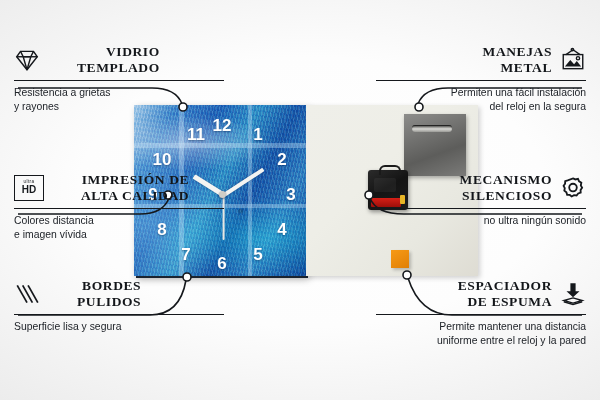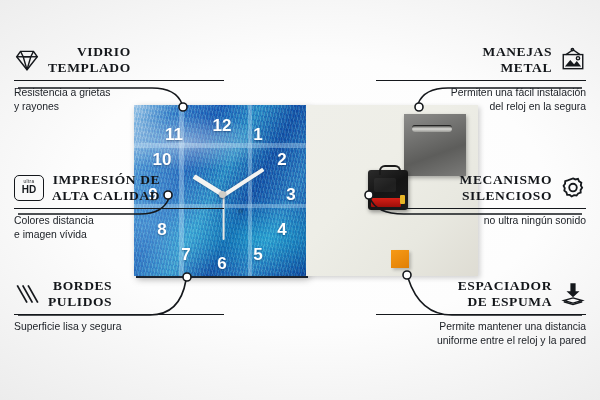--- a/index.html
+++ b/index.html
@@ -85,33 +85,33 @@
     background:linear-gradient(150deg,#f79a15,#e07f06);
     box-shadow:2px 2px 3px rgba(0,0,0,.22);
   }
 
   
   .callout{position:absolute;width:210px;}
   .callout .head{display:flex;align-items:center;gap:8px;}
   .callout.right .head{justify-content:flex-end;}
   .callout .title{
     font-family:"Liberation Serif",serif;font-weight:700;color:#13161a;
-    font-size:13.5px;line-height:1.18;letter-spacing:.6px;text-transform:uppercase;
+    font-size:13.5px;line-height:1.18;letter-spacing:.6px;text-transform:uppercase;margin-left:29px;
   }
   .callout.left .title{text-align:right;}
   .callout.right .title{text-align:right;}
   .callout .rule{height:1.6px;background:#15181c;margin:4px 0 5px 0;}
   .callout .desc{
     font-family:Liberation Sans, sans-serif;font-size:10.4px;color:#20242a;line-height:1.32;
   }
   .callout.right .desc{text-align:right;}
   .ico{width:26px;height:26px;flex:0 0 26px;color:#15181c;}
   .ico svg{display:block;width:26px;height:26px;}
   .hdbox{
-    width:28px;height:24px;flex:0 0 28px;border:1.8px solid #15181c;border-radius:5px;
+    width:28px;height:24px;flex:0 0 28px;border:1.8px solid #15181c;border-radius:0;
     display:flex;flex-direction:column;align-items:center;justify-content:center;line-height:1;text-align:center;
   }
   .hdbox .u{font-family:"Liberation Sans",sans-serif;font-size:4.6px;letter-spacing:.4px;color:#15181c;}
   .hdbox .h{font-family:"Liberation Sans",sans-serif;font-size:10px;font-weight:700;color:#15181c;margin-top:.5px;}
 
   #c-vidrio{left:14px;top:44px;}
   #c-impresion{left:14px;top:172px;}
   #c-bordes{left:14px;top:278px;}
   #c-manejas{left:376px;top:44px;}
   #c-mecanismo{left:376px;top:172px;}
@@ -135,21 +135,21 @@
   <div class="numeral" style="left:258px;top:134px;">1</div>
   <div class="numeral" style="left:282px;top:159px;">2</div>
   <div class="numeral" style="left:291px;top:194px;">3</div>
   <div class="numeral" style="left:282px;top:229px;">4</div>
   <div class="numeral" style="left:258px;top:254px;">5</div>
   <div class="numeral" style="left:222px;top:263px;">6</div>
   <div class="numeral" style="left:186px;top:254px;">7</div>
   <div class="numeral" style="left:162px;top:229px;">8</div>
   <div class="numeral" style="left:153px;top:194px;">9</div>
   <div class="numeral" style="left:162px;top:159px;">10</div>
-  <div class="numeral" style="left:174px;top:134px;">11</div>
+  <div class="numeral" style="left:196px;top:134px;">11</div>
 
   <div class="hand" id="hand-minute"></div>
   <div class="hand" id="hand-hour"></div>
   <div class="hand" id="hand-second"></div>
   <div id="hand-cap"></div>
 
   <div id="back-panel" class="panel"></div>
 
   <div id="hanger-plate">
     <div id="hanger-slot"></div>

